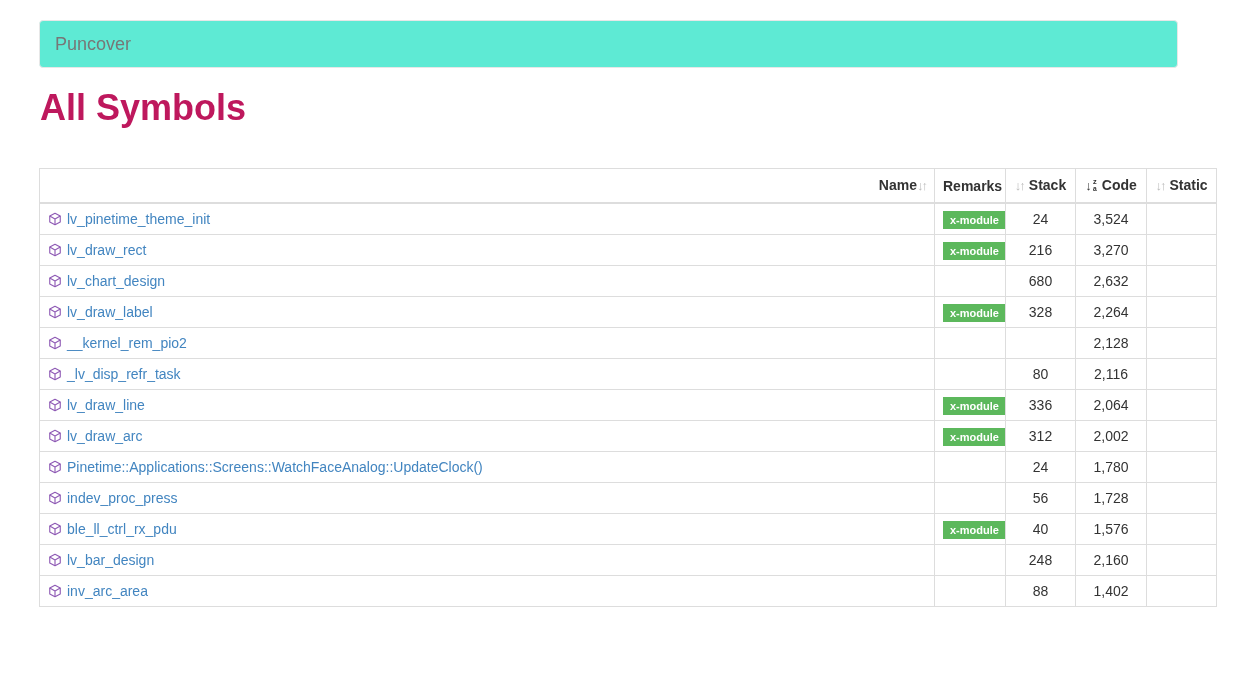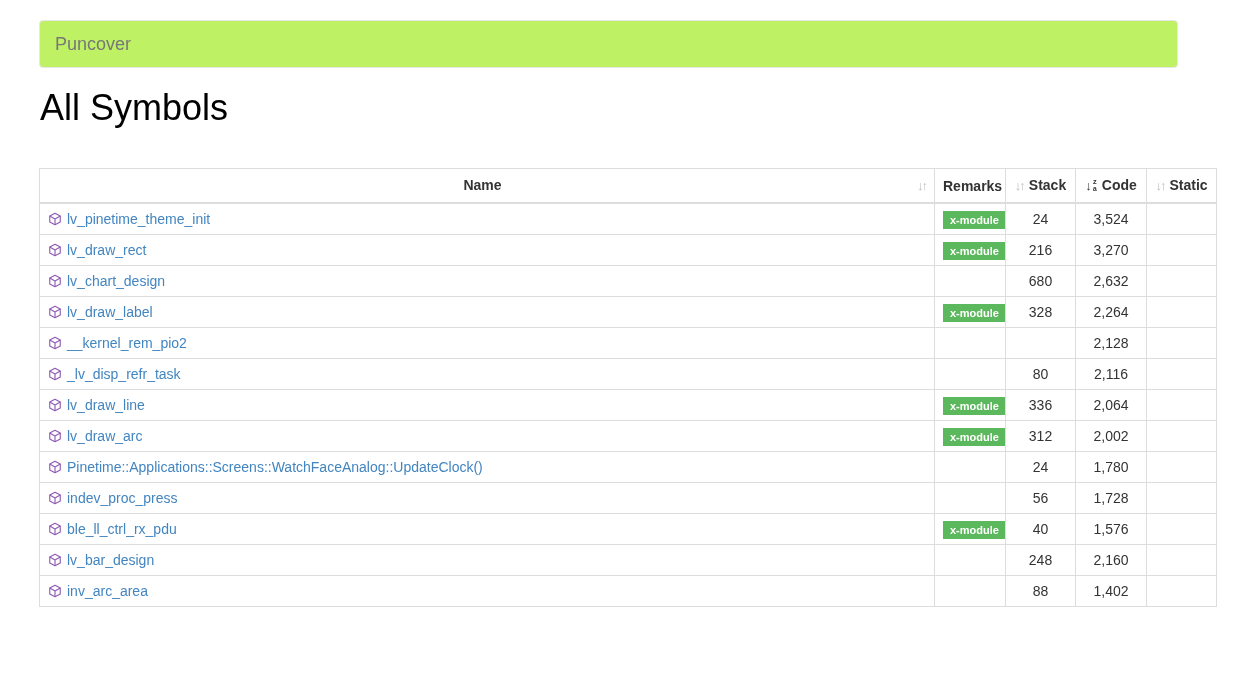--- a/index.html
+++ b/index.html
@@ -8,55 +8,55 @@
     width: 1260px; height: 694px;
     overflow: hidden;
     background: #ffffff;
     font-family: "Liberation Sans", sans-serif;
     color: #333333;
   }
   
   .navbar {
     margin: 20px 0 0 39px;
     width: 1139px; height: 48px;
-    background: #bef264;
+    background: #5eead4;
     border: 1px solid #e7e7e7;
     border-radius: 4px;
   }
   .navbar-brand {
     display: inline-block;
     padding: 0 15px;
     line-height: 46px;
     font-size: 18px;
     color: #777777;
     text-decoration: none;
   }
   
   h1.page-title {
     margin: 20px 0 0 40px;
     font-size: 36px;
     line-height: 40px;
-    font-weight: 400;
-    color: #000000;
+    font-weight: 700;
+    color: #be185d;
   }
   
   table.symbols {
     margin: 40px 0 0 39px;
     width: 1177px;
     border-collapse: collapse;
     table-layout: fixed;
     font-size: 14px;
   }
   th, td { border: 1px solid #dddddd; }
   th {
     padding: 7px 8px;
     line-height: 18px;
     font-weight: bold;
     color: #333333;
-    text-align: center;
+    text-align: right;
     border-bottom: 2px solid #dddddd;
     background: #ffffff;
     cursor: pointer;
     white-space: nowrap;
   }
   td {
     padding: 5px 8px;
     line-height: 20px;
     height: 31px;
     white-space: nowrap;

